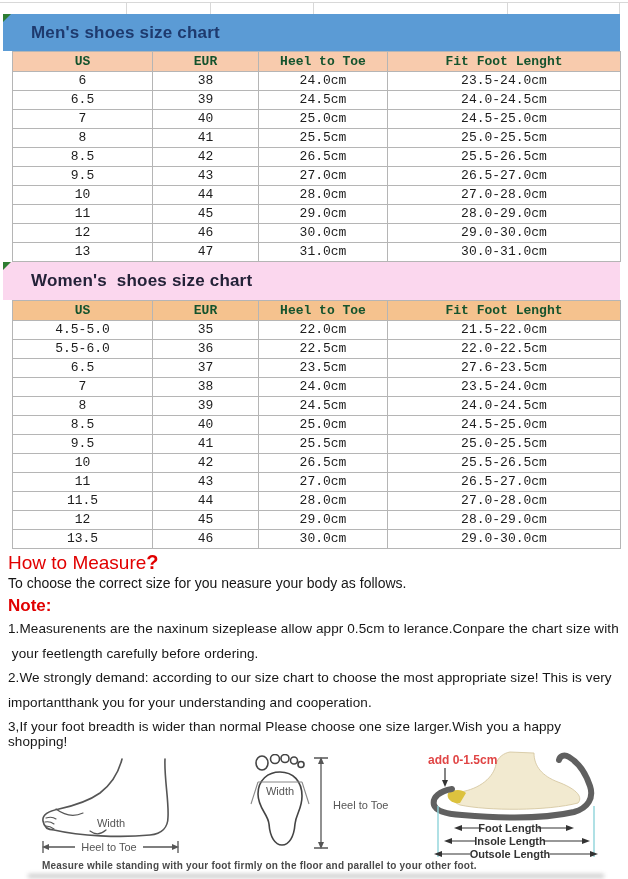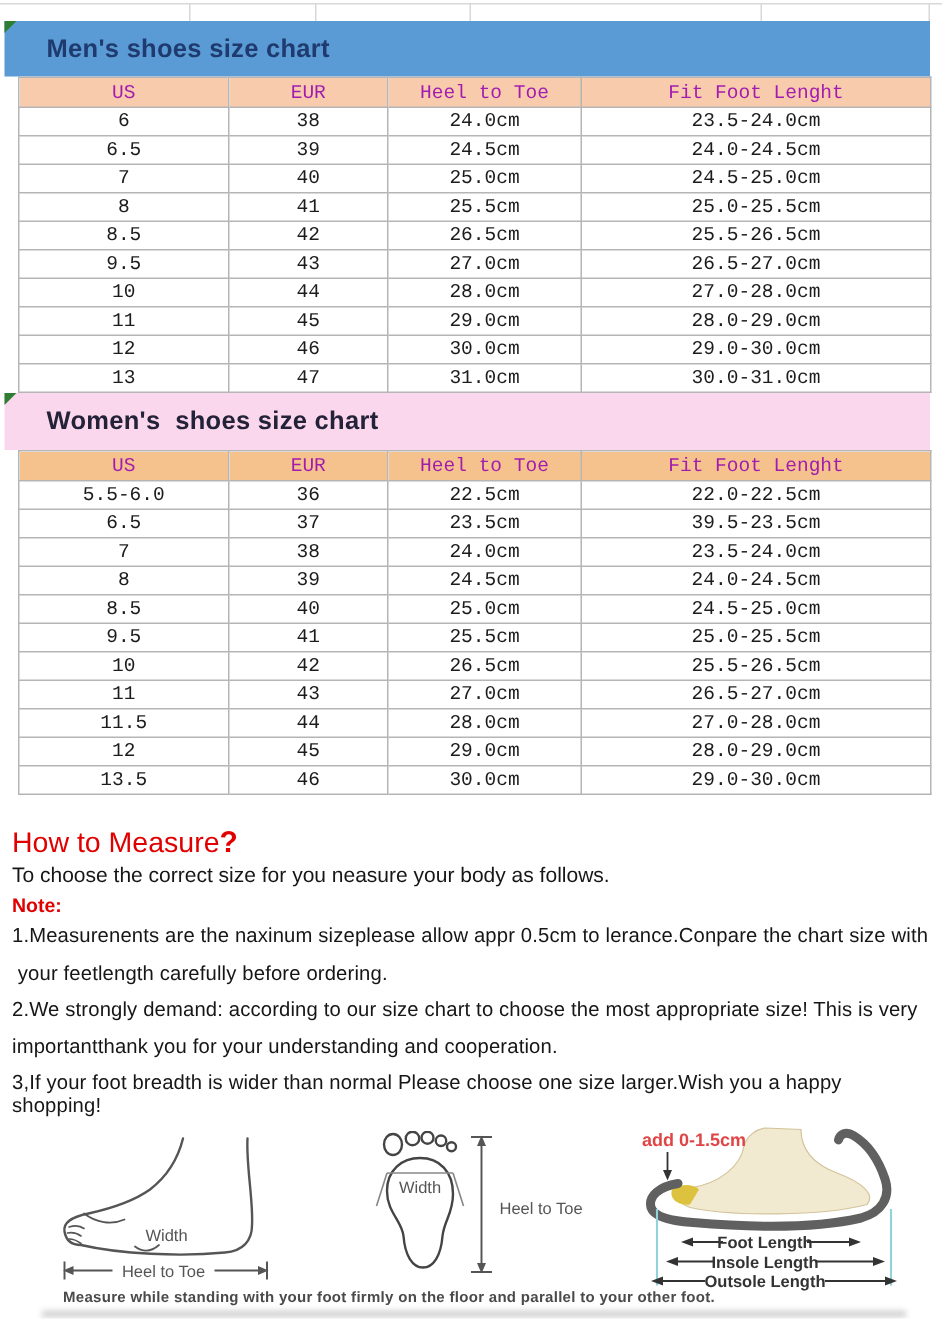--- a/index.html
+++ b/index.html
@@ -27,39 +27,39 @@
 
   
   table.size-table{
     position:absolute;left:12px;width:608px;border-collapse:collapse;table-layout:fixed;
     font-family:"Liberation Mono","DejaVu Sans Mono",monospace;font-size:13px;color:#1c1c1c;
   }
   table.size-table th,table.size-table td{
     border:1px solid var(--grid_gray);text-align:center;padding:0;height:18px;line-height:18px;
     overflow:hidden;white-space:nowrap;
   }
-  table.size-table th{height:19px;line-height:19px;font-weight:normal;color:#a21caf;}
+  table.size-table th{height:19px;line-height:19px;font-weight:bold;color:#14532d;}
   #men-table{top:51px;}
   #women-table{top:300px;}
   #men-table thead th{background:var(--header_peach);}
   #women-table thead th{background:var(--header_orange);}
   .size-table col:nth-child(1){width:140px;}
   .size-table col:nth-child(2){width:106px;}
   .size-table col:nth-child(3){width:129px;}
   .size-table col:nth-child(4){width:233px;}
 
   
   .measure{position:absolute;left:8px;top:550px;width:614px;color:#161616;}
   .h-red{font-size:19px;color:var(--red);height:24px;line-height:24px;}
   .h-red b{font-size:20px;font-weight:bold;}
   .intro-line{margin:1px 0 5px;font-size:14px;}
   .mixed-line{margin:0;line-height:23px;}
   .mixed-line span{font-size:13.5px;vertical-align:baseline;}
   .mixed-line span.big{font-size:18px;}
-  .note-label{font-size:13px;font-weight:600;color:var(--red);margin:0 0 5px;}
+  .note-label{font-size:17px;font-weight:600;color:var(--red);margin:0 0 5px;}
   .note-line{margin:0 0 9.5px;font-size:13.5px;white-space:pre-wrap;letter-spacing:.1px;}
 
   
   svg text{font-family:"Liberation Sans",sans-serif;}
   .diag-label{font-size:11px;fill:#555;}
   .diag-label-bold{font-size:11px;font-weight:bold;fill:#333;}
   .diag-red{font-size:12px;font-weight:bold;fill:var(--red_soft);}
   .caption{position:absolute;left:42px;top:860px;font-size:10px;font-weight:600;color:#4a4a4a;letter-spacing:.2px;}
   .bottom-blur{position:absolute;left:28px;top:874px;width:576px;height:4px;background:#8a8a8a;filter:blur(2px);opacity:.45;}
 </style>
@@ -174,30 +174,36 @@
   <thead>
       <tr>
         <th>US</th>
         <th>EUR</th>
         <th>Heel to Toe</th>
         <th>Fit Foot Lenght</th>
       </tr>
     </thead>
   <tbody>
       <tr>
+        <td>4.5-5.0</td>
+        <td>35</td>
+        <td>22.0cm</td>
+        <td>21.5-22.0cm</td>
+      </tr>
+      <tr>
         <td>5.5-6.0</td>
         <td>36</td>
         <td>22.5cm</td>
         <td>22.0-22.5cm</td>
       </tr>
       <tr>
         <td>6.5</td>
         <td>37</td>
         <td>23.5cm</td>
-        <td>39.5-23.5cm</td>
+        <td>27.6-23.5cm</td>
       </tr>
       <tr>
         <td>7</td>
         <td>38</td>
         <td>24.0cm</td>
         <td>23.5-24.0cm</td>
       </tr>
       <tr>
         <td>8</td>
         <td>39</td>

